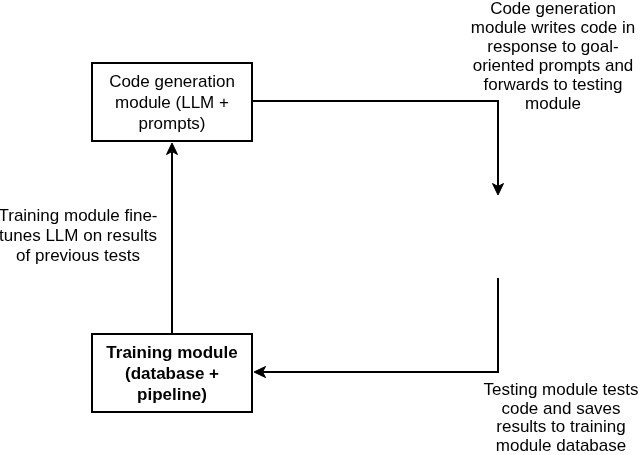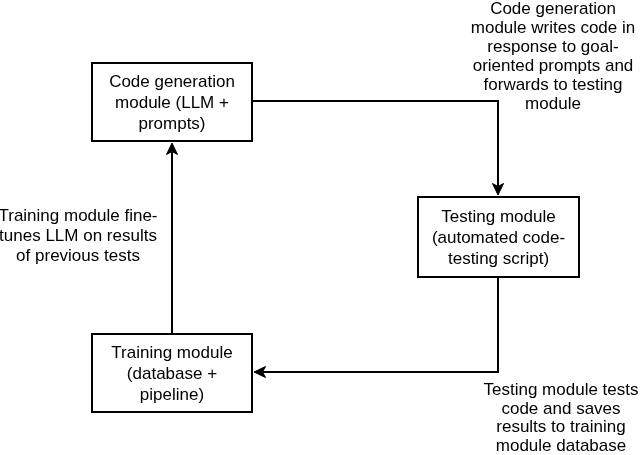--- a/index.html
+++ b/index.html
@@ -42,21 +42,21 @@
     display: flex;
     align-items: center;
     justify-content: center;
     text-align: center;
     font-size: 17px;
     line-height: 21px;
     white-space: pre-line;
   }
   .node-codegen  { left: 91px;  top: 62px;  width: 162px; height: 80px; }
   .node-testing  { left: 417px; top: 196px; width: 163px; height: 82px; }
-  .node-training { left: 91px;  top: 333px; width: 162px; height: 80px; }
+  .node-training { left: 91px;  top: 333px; width: 162px; height: 80px; font-weight: bold; }
   .annotation {
     position: absolute;
     text-align: center;
     font-size: 17px;
     line-height: 19px;
     white-space: pre-line;
   }
   .ann-top    { left: 453px; top: -1px;  width: 200px; }
   .ann-left   { left: -22px; top: 206px; width: 200px; line-height: 20px; }
   .ann-bottom { left: 461px; top: 381px; width: 200px; line-height: 18.5px; }
@@ -77,25 +77,20 @@
     <path class="connector" d="M 172 333 L 172 152"></path>
     <path class="arrowhead" d="M 172 143 L 177.5 154.5 L 172 151.5 L 166.5 154.5 Z"></path>
   </svg>
 
   <div class="node node-codegen">
     <span>Code generation
 module (LLM +
 prompts)</span>
   </div>
 
-  <div class="node node-testing">
-    <span>Testing module
-(automated code-
-testing script)</span>
-  </div>
 
   <div class="node node-training">
     <span>Training module
 (database + pipeline)</span>
   </div>
 
   <div class="annotation ann-top">Code generation
 module writes code in
 response to goal-
 oriented prompts and

